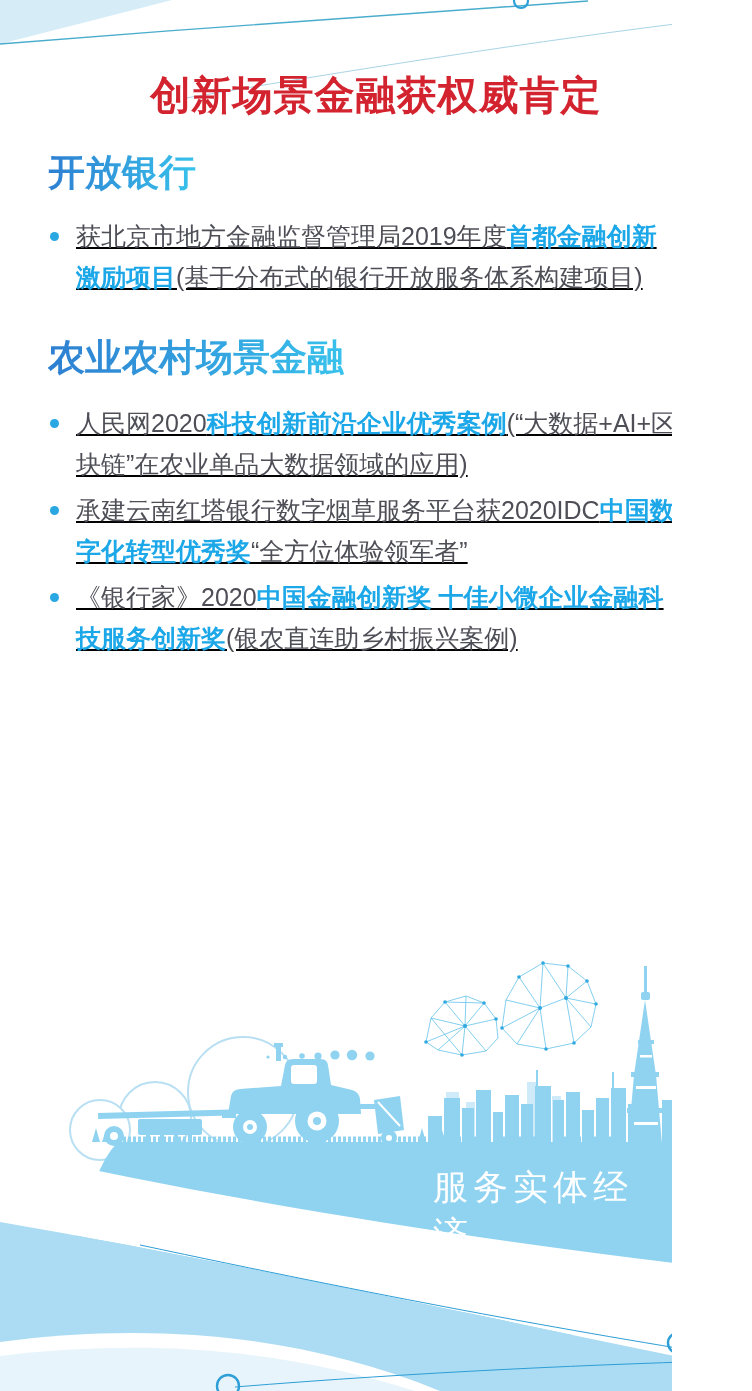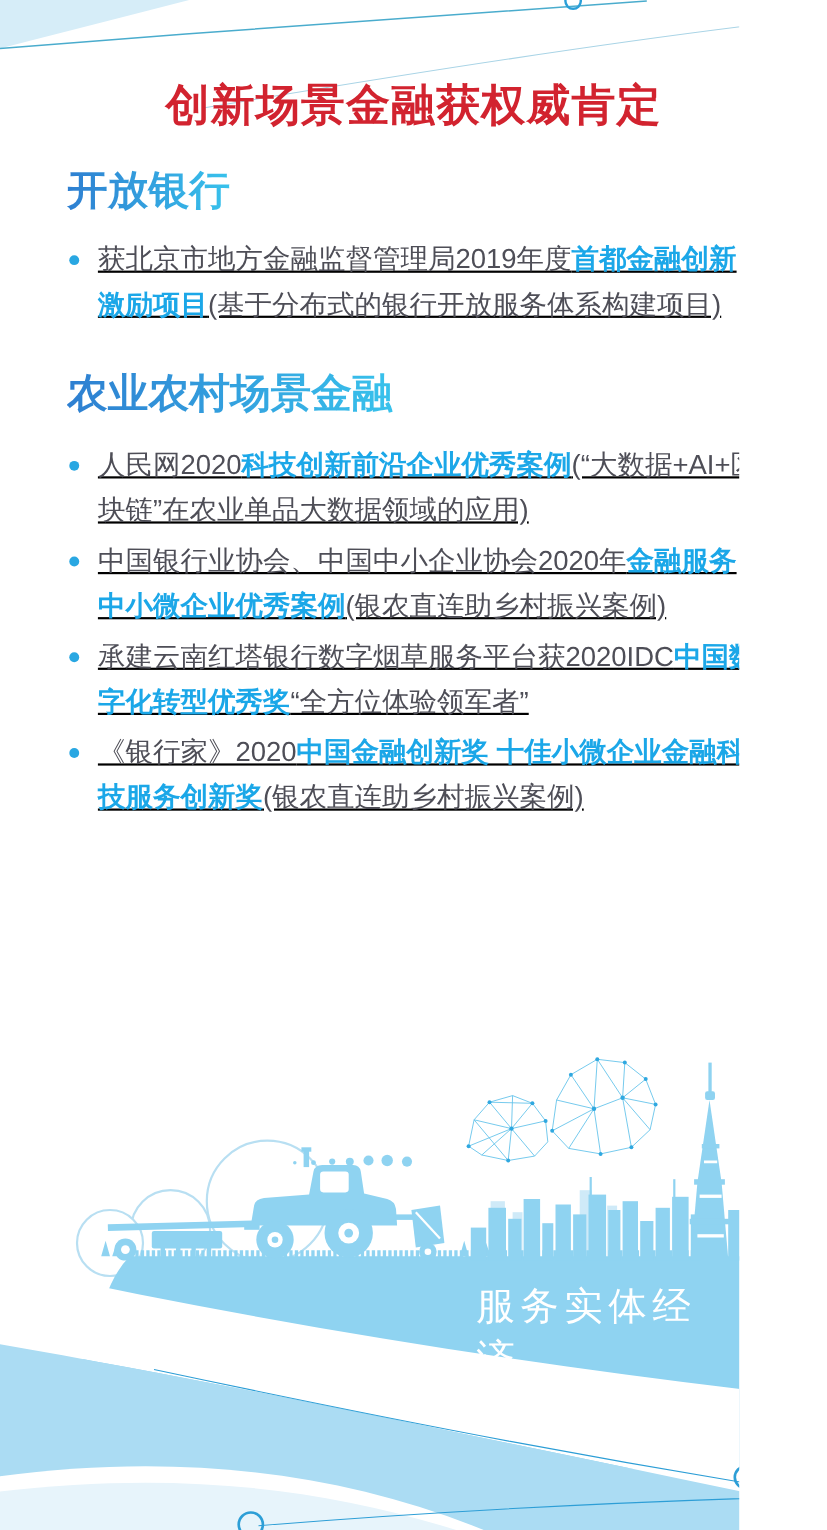--- a/index.html
+++ b/index.html
@@ -4,21 +4,21 @@
 <style>
   html,body{margin:0;padding:0;}
   .page{position:relative;width:672px;height:1391px;background:#ffffff;overflow:hidden;
         font-family:"Liberation Sans","DejaVu Sans",sans-serif;}
   .deco-svg{position:absolute;left:0;z-index:1;}
   .top-deco{top:0;}
   .bottom-deco{top:855px;}
   .title{position:absolute;top:68px;left:0;width:752px;text-align:center;
          font-size:40px;font-weight:bold;letter-spacing:1px;z-index:2;
          color:var(--title-red,#d2232f);}
-  .content{position:absolute;left:61px;top:150px;width:630px;z-index:2;}
+  .content{position:absolute;left:48px;top:150px;width:630px;z-index:2;}
   .sec-heading{margin:0;font-size:37px;line-height:46px;font-weight:bold;}
   .sec-heading .grad{display:inline-block;
      background:linear-gradient(90deg,var(--heading-blue-start,#2e7fd1),var(--heading-blue-end,#38c2ec));
      -webkit-background-clip:text;background-clip:text;color:transparent;}
   .sec-heading.second{margin-top:37px;}
   ul.bullets{list-style:none;margin:20px 0 0 0;padding:0;text-decoration:underline;}
   ul.bullets.second{margin-top:22px;}
   li.bullet{position:relative;padding-left:28px;font-size:25px;line-height:41px;
             color:var(--body-text,#4e4e57);margin-bottom:5px;letter-spacing:0;}
   li.bullet::before{content:"";position:absolute;left:2px;top:16px;width:9px;height:9px;
@@ -48,21 +48,20 @@
     </h2>
     <ul class="bullets">
       <li class="bullet"><span>获北京市地方金融监督管理局2019年度</span><span class="em">首都金融创新激励项目</span><span>(基于分布式的银行开放服务体系构建项目)</span></li>
     </ul>
 
     <h2 class="sec-heading second">
       <span class="grad">农业农村场景金融</span>
     </h2>
     <ul class="bullets second">
       <li class="bullet"><span>人民网2020</span><span class="em">科技创新前沿企业优秀案例</span><span>(“大数据+AI+区块链”在农业单品大数据领域的应用)</span></li>
-      <li class="bullet"><span>中国银行业协会、中国中小企业协会2020年</span><span class="em">金融服务中小微企业优秀案例</span><span>(银农直连助乡村振兴案例)</span></li>
       <li class="bullet"><span>承建云南红塔银行数字烟草服务平台获2020IDC</span><span class="em">中国数字化转型优秀奖</span><span>“全方位体验领军者”</span></li>
       <li class="bullet"><span>《银行家》2020</span><span class="em">中国金融创新奖 十佳小微企业金融科技服务创新奖</span><span>(银农直连助乡村振兴案例)</span></li>
     </ul>
   </div>
 
   <svg class="deco-svg bottom-deco" width="752" height="536" viewBox="0 855 752 536">
 
     <g fill="#cfeaf8">
       <rect x="446" y="1092" width="13" height="53"></rect>
       <rect x="466" y="1102" width="9" height="43"></rect>

